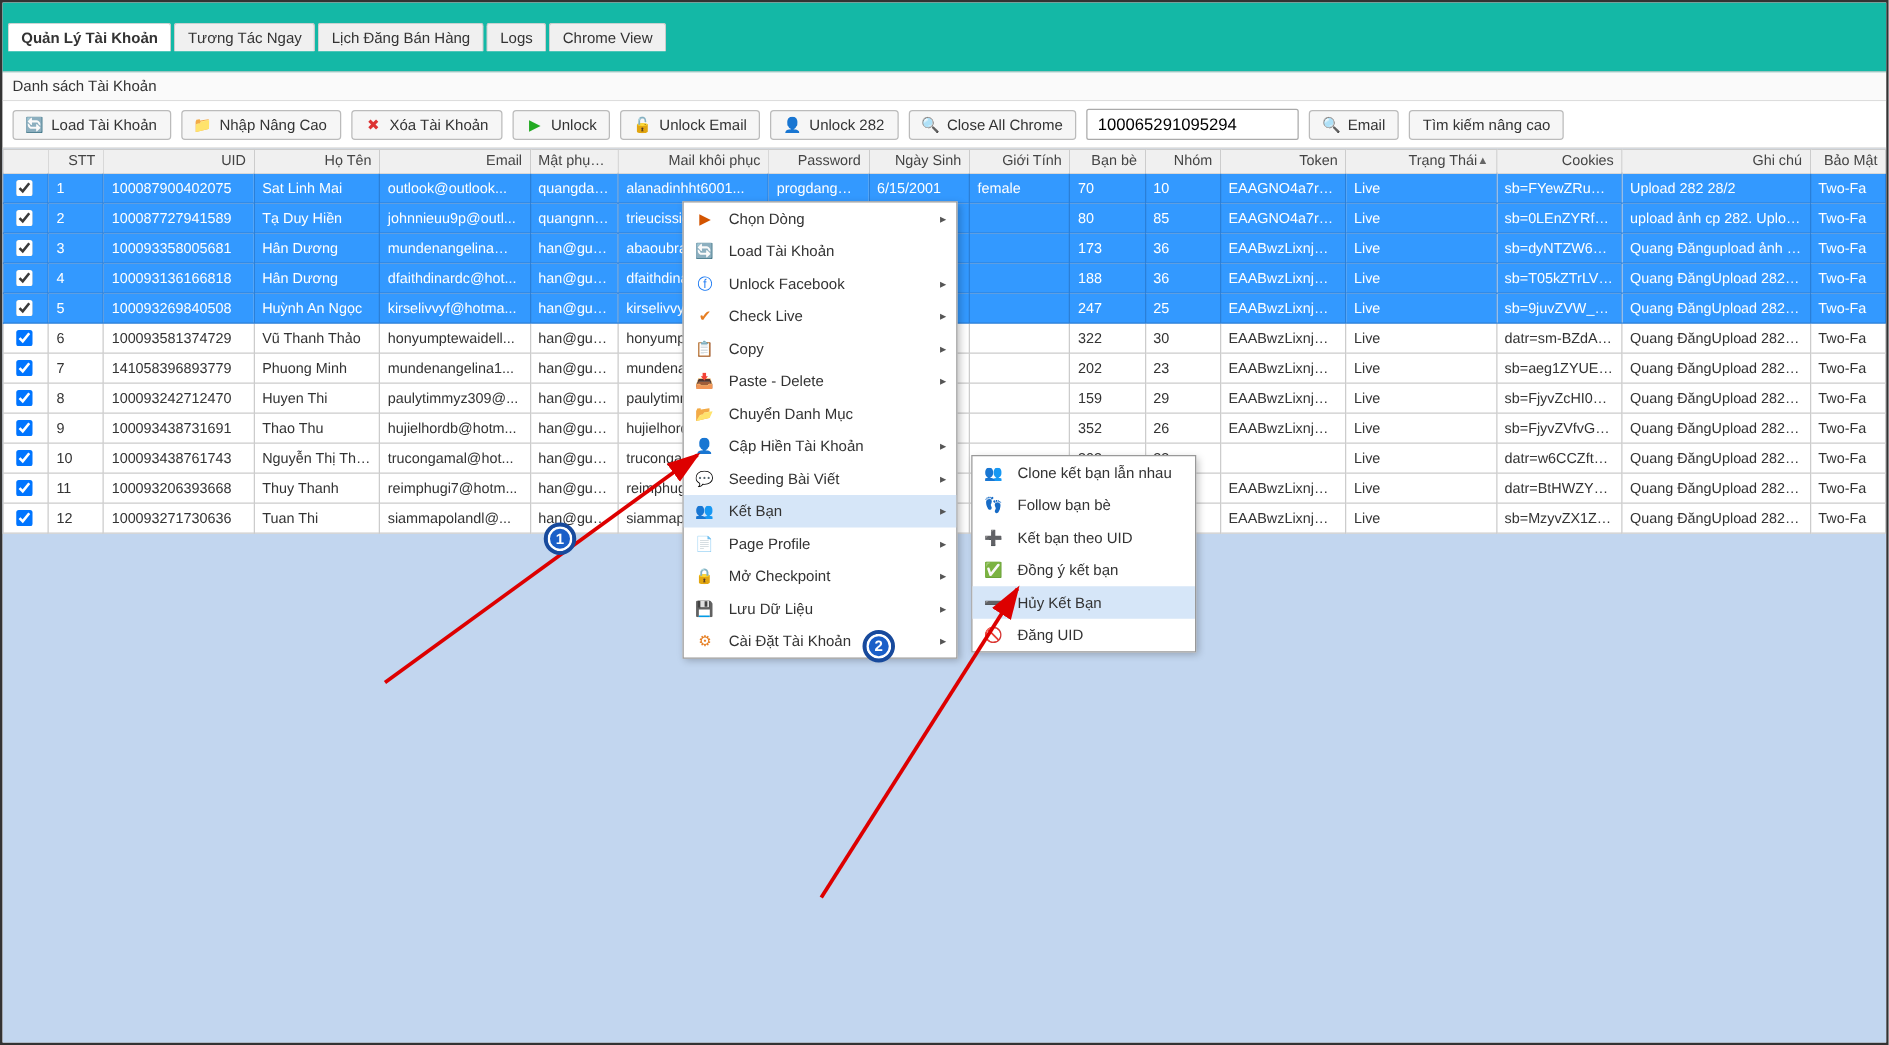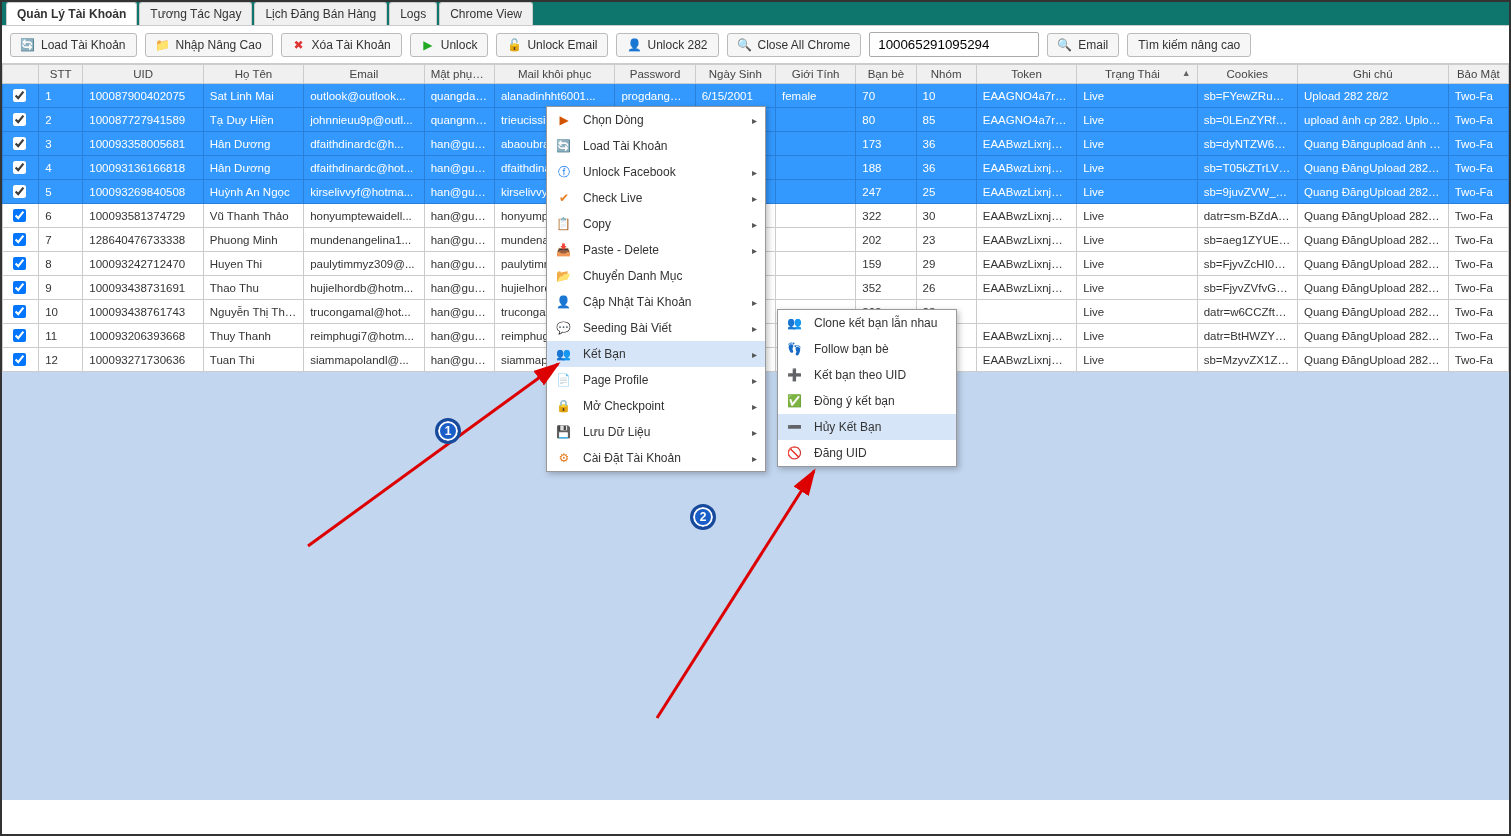--- a/index.html
+++ b/index.html
@@ -1,33 +1,33 @@
 <!DOCTYPE html>
 <html><head>
 <meta charset="utf-8">
 <style>
   * { box-sizing: border-box; }
   html, body { margin: 0; padding: 0; font-family: "Segoe UI", Tahoma, sans-serif; font-size: 12px; color: #333; }
   .window { width: 1511px; height: 836px; border: 2px solid #333; background: #fff; position: relative; overflow: hidden; }
   
-  .tabs { display: flex; border-bottom: 1px solid #ccc; background: #0f766e; padding: 0 4px; }
+  .tabs { display: flex; border-bottom: 1px solid #ccc; background: #14b8a6; padding: 16px 4px; }
   .tab { padding: 4px 10px; border: 1px solid #ccc; border-bottom: none; background: #f0f0f0; margin-right: 2px; cursor: pointer; border-radius: 3px 3px 0 0; }
   .tab.active { background: #fff; font-weight: bold; }
   .subheader { padding: 4px 8px; border-bottom: 1px solid #ddd; background: #fafafa; }
   
   .toolbar { display: flex; align-items: center; padding: 6px 8px; border-bottom: 1px solid #ccc; gap: 8px; background: #fff; }
   .btn { display: inline-flex; align-items: center; gap: 6px; padding: 4px 10px; border: 1px solid #bbb; border-radius: 3px; background: #f6f6f6; cursor: pointer; white-space: nowrap; }
   .btn .ic { width: 14px; height: 14px; display: inline-flex; align-items: center; justify-content: center; }
   .seg { display: flex; gap: 8px; }
   .txt-input { padding: 4px 8px; border: 1px solid #aaa; border-radius: 2px; width: 170px; }
   
   .grid-wrap { position: relative; height: calc(100% - 96px); background: #c2d6ef; overflow: hidden; }
   table.grid { border-collapse: collapse; width: 100%; background: #fff; table-layout: fixed; }
   table.grid th, table.grid td { border: 1px solid #ccc; padding: 2px 6px; font-size: 11.5px; white-space: nowrap; overflow: hidden; text-overflow: ellipsis; height: 19px; }
-  table.grid th { background: #f0f0f0; font-weight: normal; color: #444; text-align: center; position: sticky; top: 0; }
+  table.grid th { background: #f0f0f0; font-weight: normal; color: #444; text-align: right; position: sticky; top: 0; }
   tr.sel td { background: #3399ff; color: #fff; border-color: #2a7fd8; }
   tr.sel td .chk { accent-color: #fff; }
   .chk { width: 13px; height: 13px; }
   
   .ctx { position: absolute; background: #fff; border: 1px solid #999; box-shadow: 2px 2px 6px rgba(0,0,0,0.25); min-width: 220px; z-index: 50; }
   .ctx-row { display: flex; align-items: center; gap: 10px; padding: 4px 8px 4px 8px; cursor: pointer; position: relative; }
   .ctx-row:hover, .ctx-row.hover { background: #d6e6f8; }
   .ctx-row .ic { width: 18px; height: 18px; display: inline-flex; align-items: center; justify-content: center; }
   .ctx-row .arrow { margin-left: auto; font-size: 10px; color: #555; }
   
@@ -60,20 +60,21 @@
 <div class="window">
 
   <div class="tabs" id="tabs">
       <div class="tab active">Quản Lý Tài Khoản</div>
       <div class="tab">Tương Tác Ngay</div>
       <div class="tab">Lịch Đăng Bán Hàng</div>
       <div class="tab">Logs</div>
       <div class="tab">Chrome View</div>
     </div>
 
+  <div class="subheader">Danh sách Tài Khoản</div>
 
   <div class="toolbar">
     <div class="seg">
       <div class="btn">
         <span class="ic">🔄</span>
         <span>Load Tài Khoản</span>
       </div>
       <div class="btn">
         <span class="ic">📁</span>
         <span>Nhập Nâng Cao</span>
@@ -194,21 +195,21 @@
             <td>Live</td>
             <td>sb=0LEnZYRfW...</td>
             <td>upload ảnh cp 282. Upload ...</td>
             <td>Two-Fa</td>
           </tr>
           <tr class="sel">
             <td><input type="checkbox" class="chk" checked="" style=""></td>
             <td>3</td>
             <td>100093358005681</td>
             <td>Hân Dương</td>
-            <td>dfaithdinardc@h...</td>
+            <td>mundenangelina@h...</td>
             <td>han@guye...</td>
             <td>abaoubramlall19...</td>
             <td>hfasc...</td>
             <td></td>
             <td></td>
             <td>173</td>
             <td>36</td>
             <td>EAABwzLixnjYB...</td>
             <td>Live</td>
             <td>sb=dyNTZW6sG...</td>
@@ -268,21 +269,21 @@
             <td>30</td>
             <td>EAABwzLixnjYB...</td>
             <td>Live</td>
             <td>datr=sm-BZdA7O...</td>
             <td>Quang ĐăngUpload 282 28...</td>
             <td>Two-Fa</td>
           </tr>
           <tr>
             <td><input type="checkbox" class="chk" checked="" style=""></td>
             <td>7</td>
-            <td>128640476733338</td>
+            <td>141058396893779</td>
             <td>Phuong Minh</td>
             <td>mundenangelina1...</td>
             <td>han@guye...</td>
             <td>mundenangelina...</td>
             <td>hang...</td>
             <td></td>
             <td></td>
             <td>202</td>
             <td>23</td>
             <td>EAABwzLixnjYB...</td>
@@ -418,21 +419,21 @@
           <span class="ic" style="color: rgb(230, 126, 34);">📥</span>
           <span>Paste - Delete</span>
           <span class="arrow">▸</span>
         </div>
         <div class="ctx-row">
           <span class="ic" style="color: rgb(230, 126, 34);">📂</span>
           <span>Chuyển Danh Mục</span>
         </div>
         <div class="ctx-row">
           <span class="ic" style="color: rgb(230, 126, 34);">👤</span>
-          <span>Cập Nhật Tài Khoản</span>
+          <span>Cập Hiền Tài Khoản</span>
           <span class="arrow">▸</span>
         </div>
         <div class="ctx-row">
           <span class="ic" style="color: rgb(230, 126, 34);">💬</span>
           <span>Seeding Bài Viết</span>
           <span class="arrow">▸</span>
         </div>
         <div class="ctx-row hover">
           <span class="ic" style="color: rgb(230, 126, 34);">👥</span>
           <span>Kết Bạn</span>

